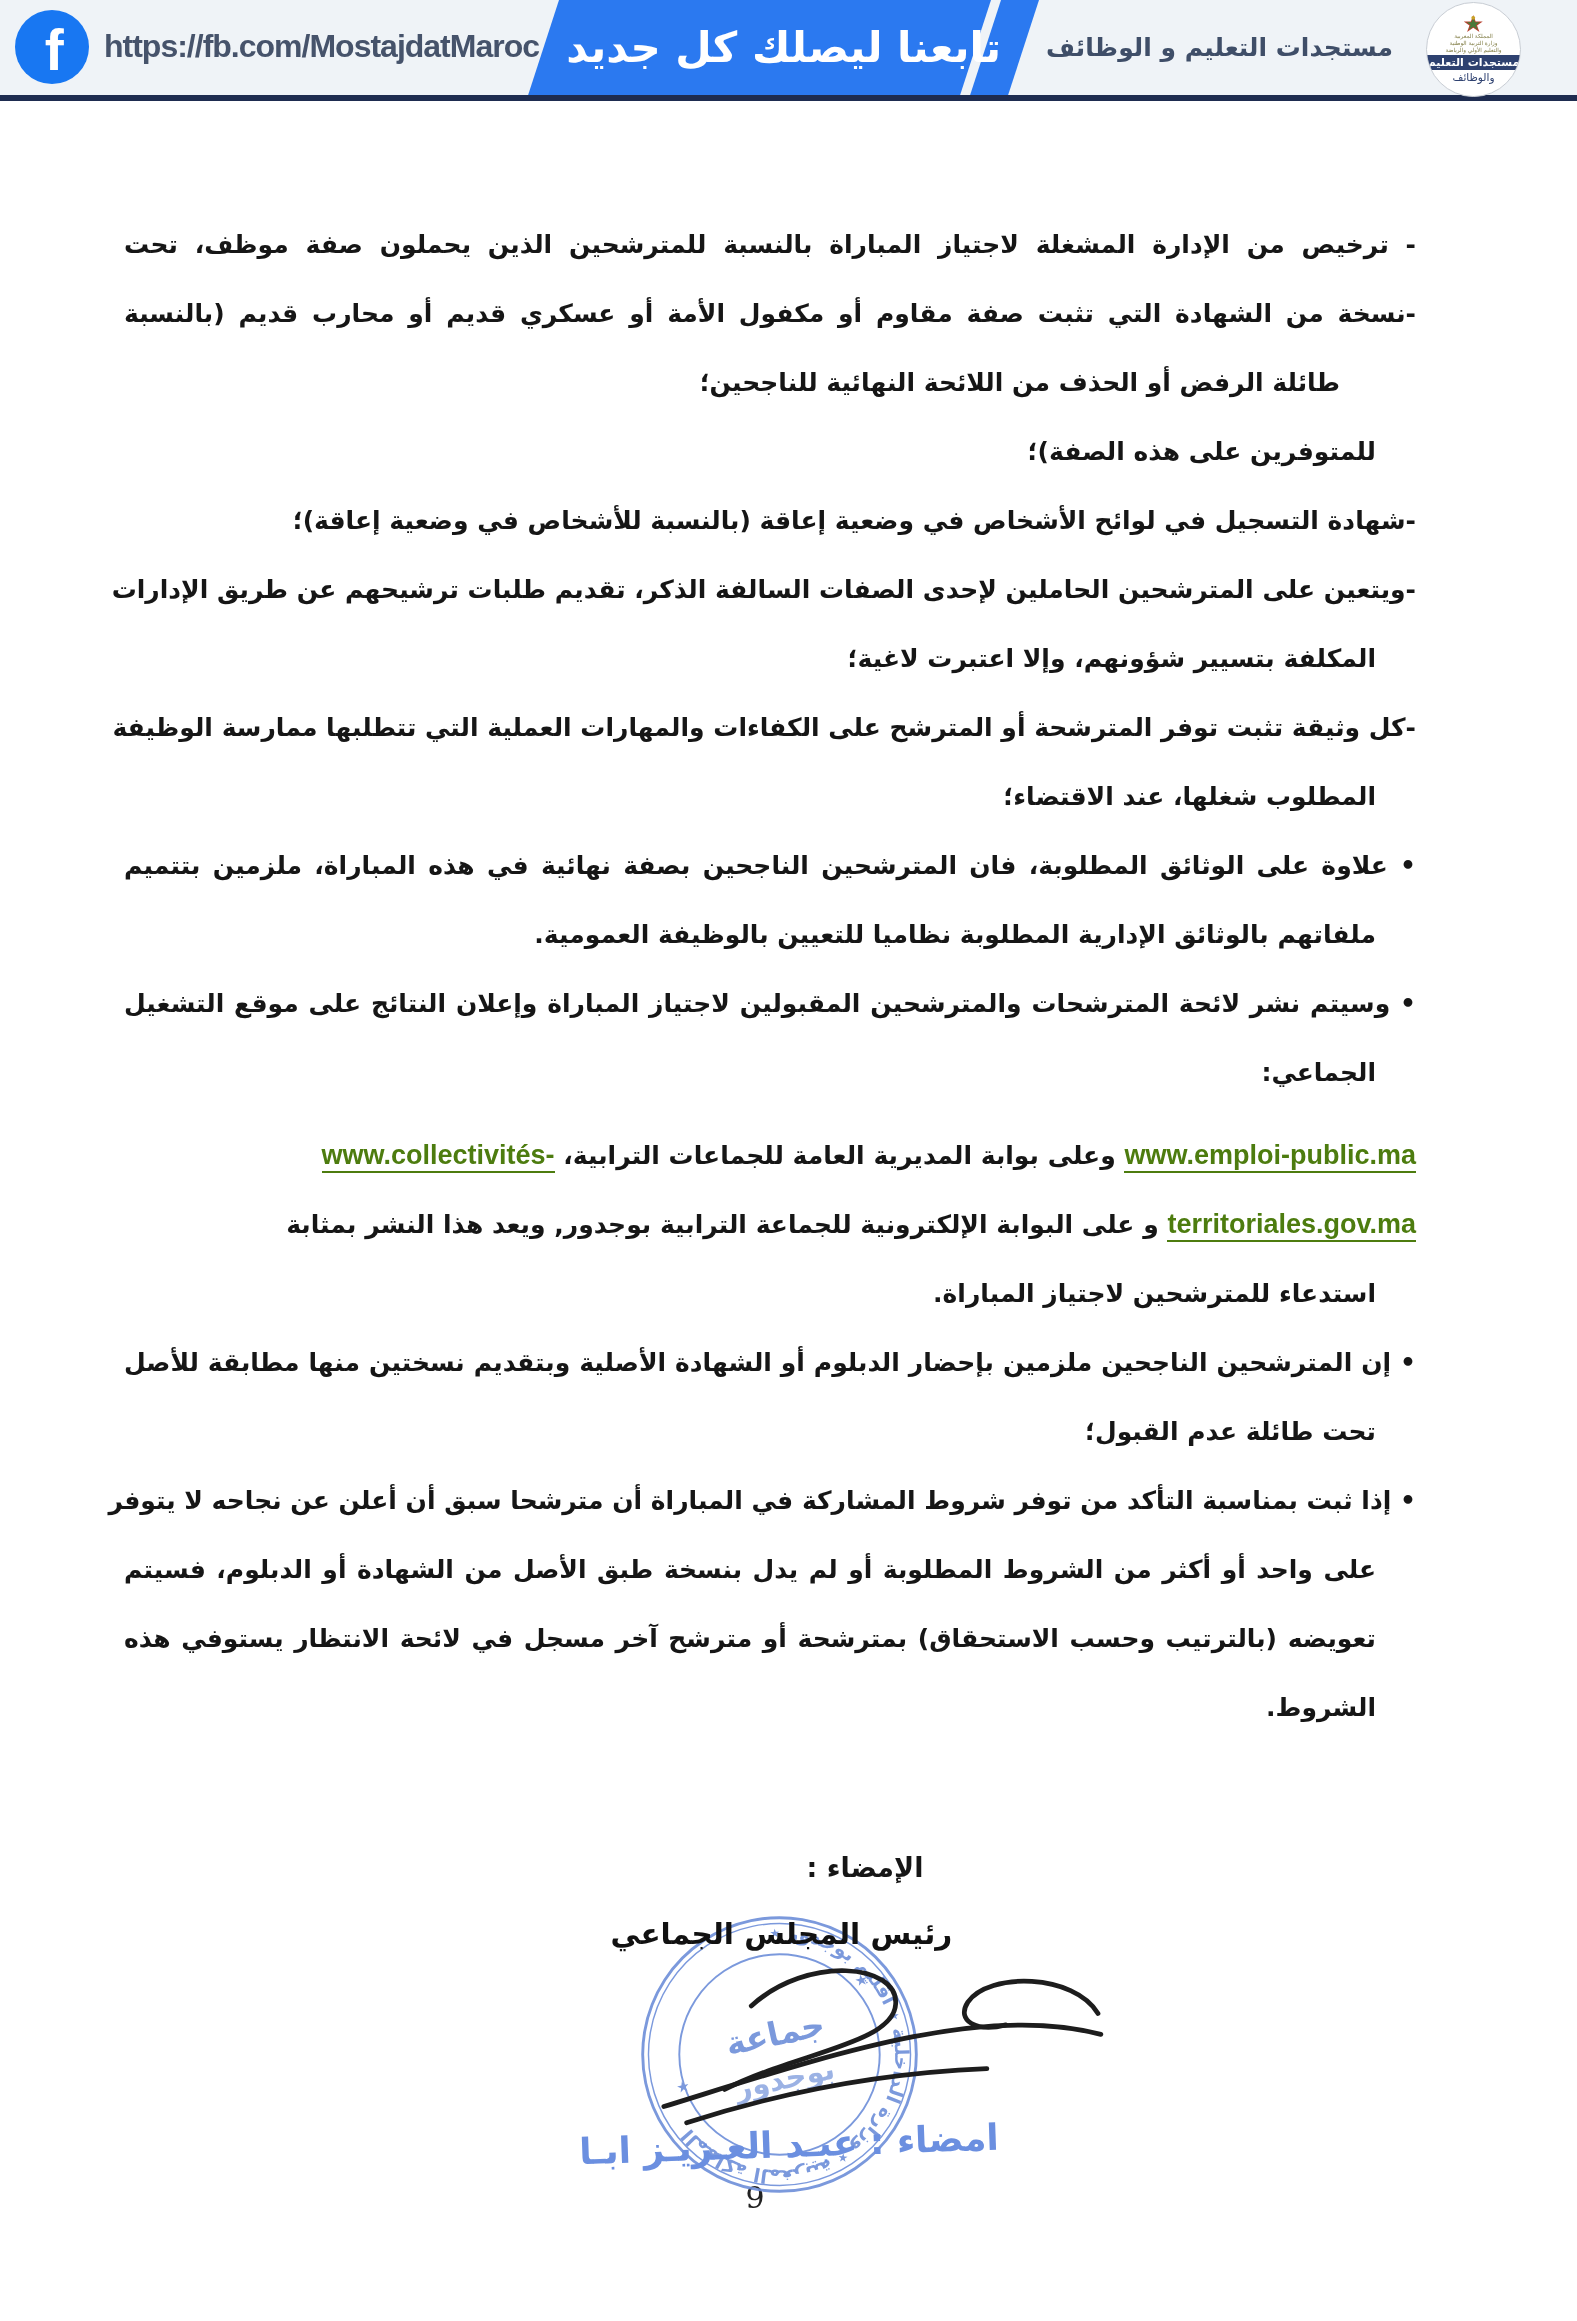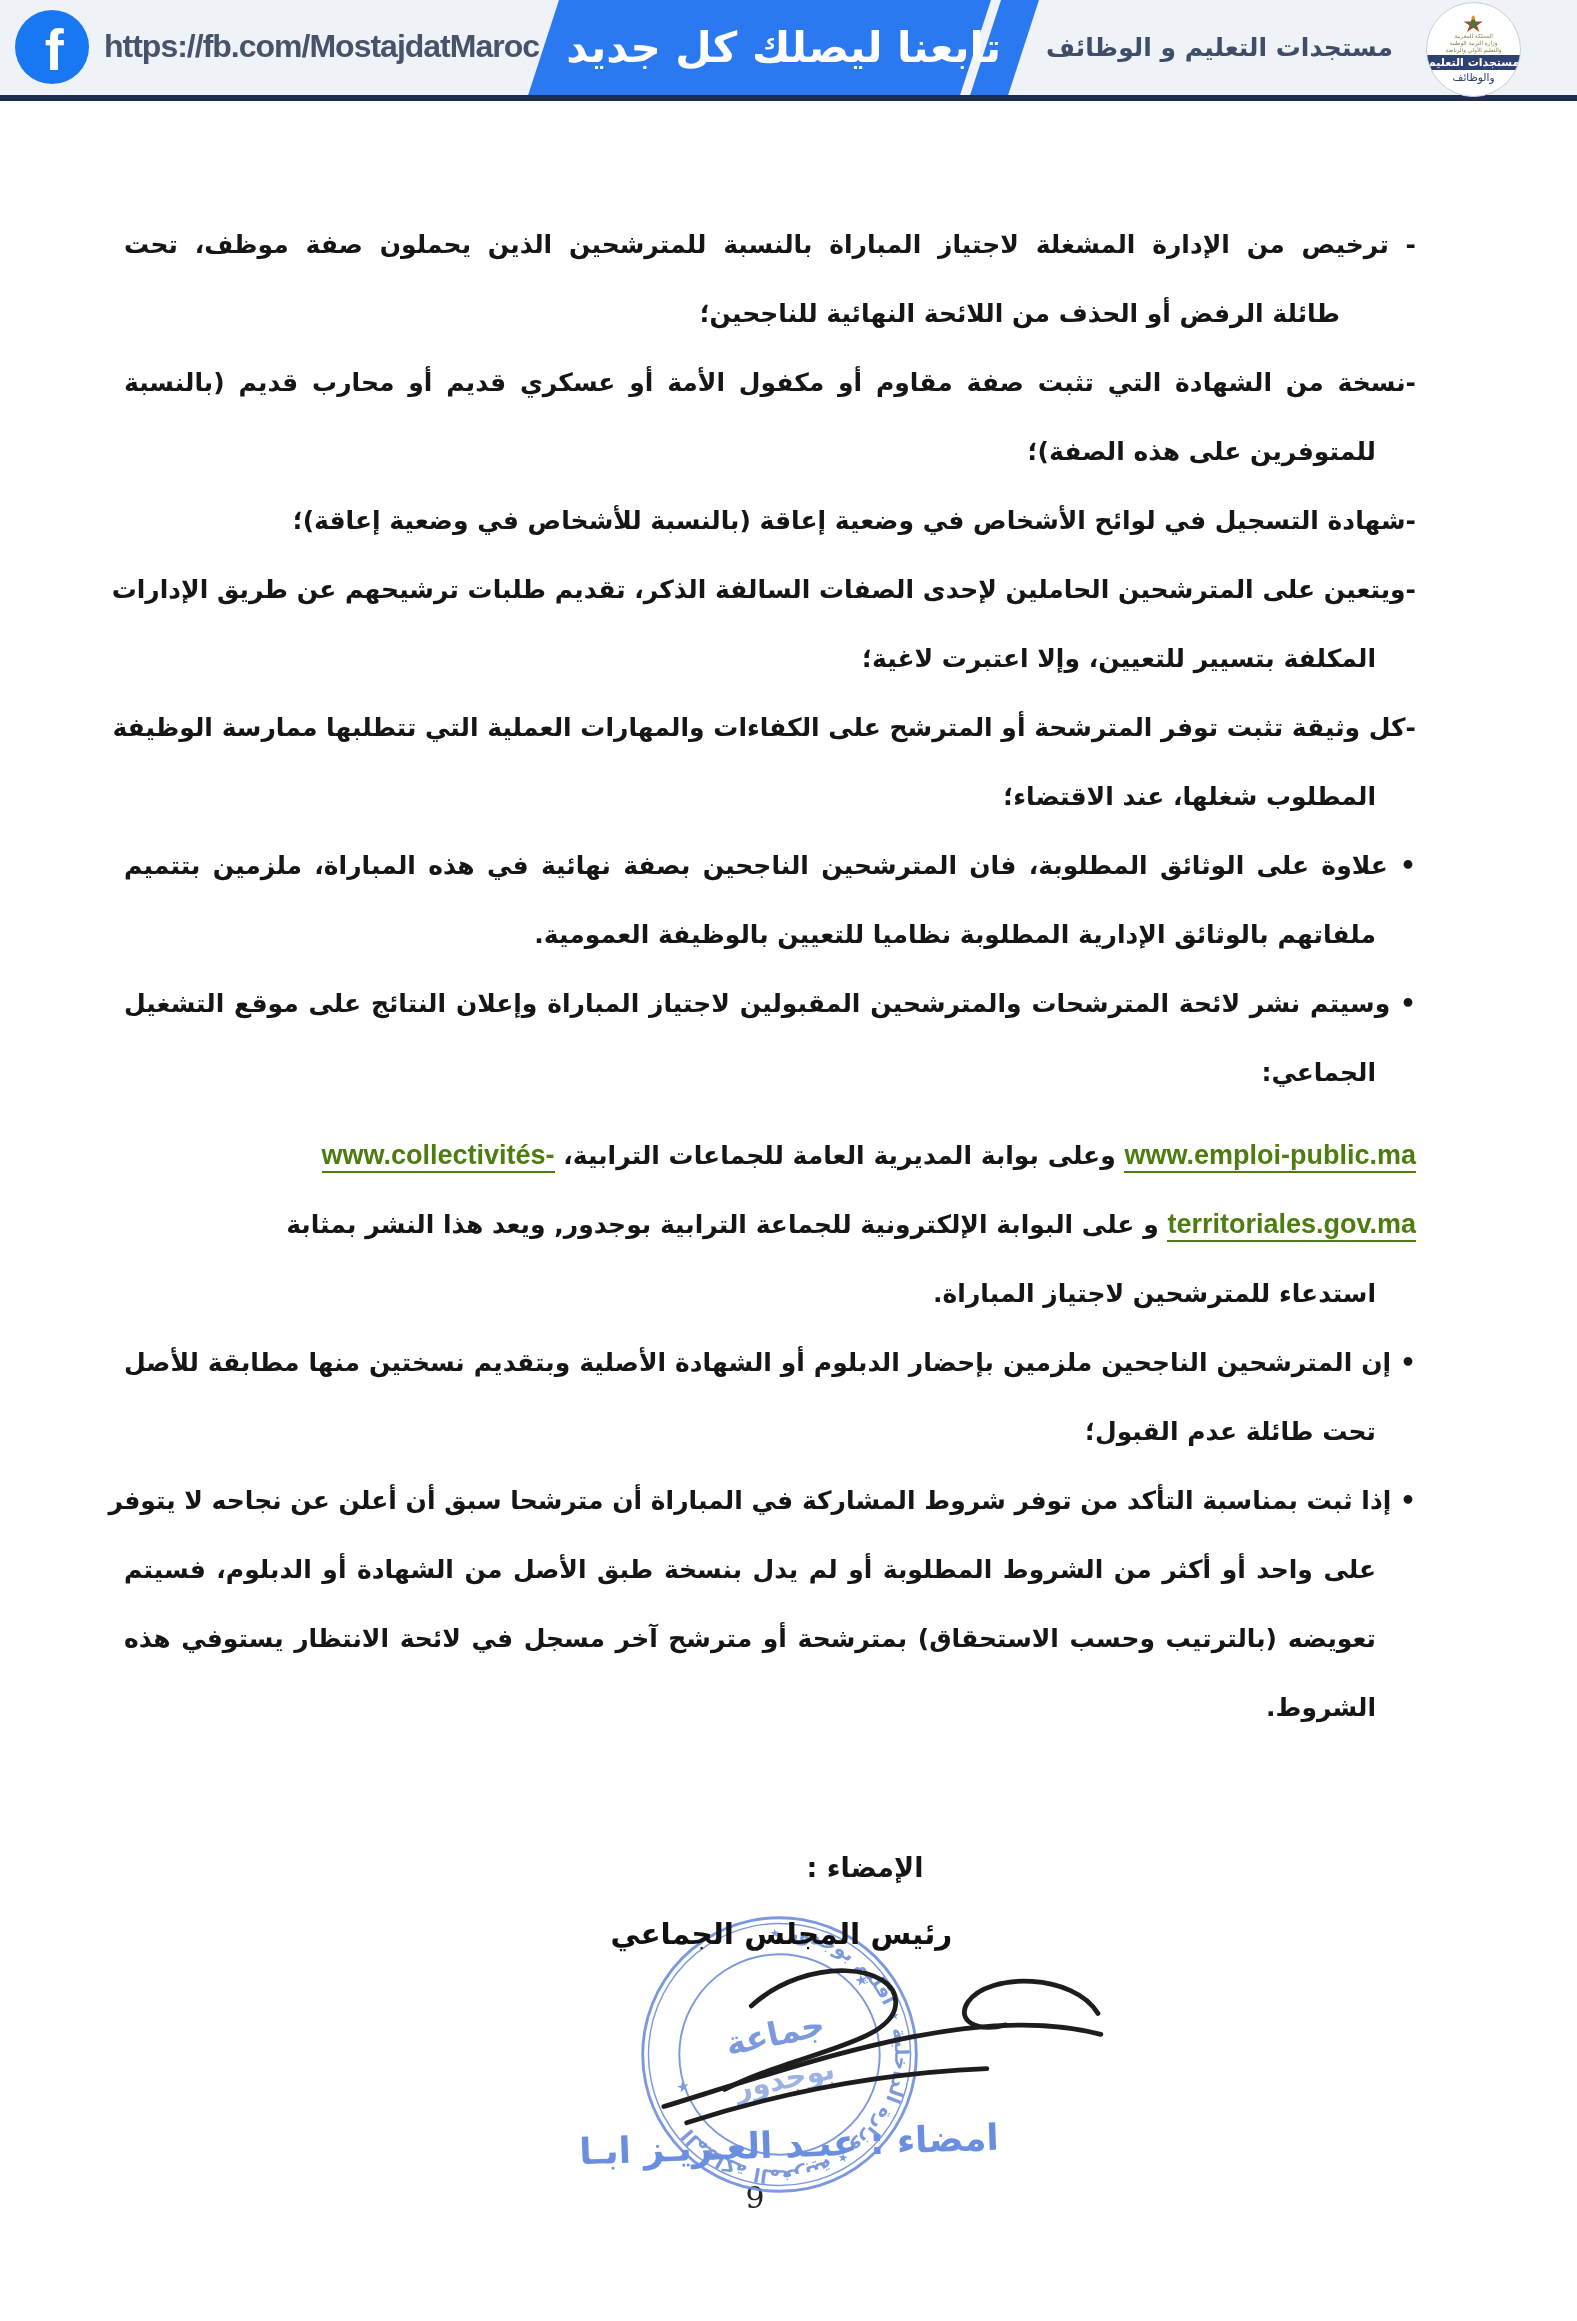--- a/index.html
+++ b/index.html
@@ -82,26 +82,26 @@
       <div class="ministry">المملكة المغربية</div>
       <div class="ministry">وزارة التربية الوطنية</div>
       <div class="ministry">والتعليم الأولي والرياضة</div>
       <div class="l-title">مستجدات التعليم</div>
       <div class="l-sub">والوظائف</div>
     </div>
   </div>
 
   <div class="doc">
     <div class="ln j">- ترخيص من الإدارة المشغلة لاجتياز المباراة بالنسبة للمترشحين الذين يحملون صفة موظف، تحت</div>
+    <div class="ln j">-نسخة من الشهادة التي تثبت صفة مقاوم أو مكفول الأمة أو عسكري قديم أو محارب قديم (بالنسبة</div>
     <div class="ln c2">طائلة الرفض أو الحذف من اللائحة النهائية للناجحين؛</div>
-    <div class="ln j">-نسخة من الشهادة التي تثبت صفة مقاوم أو مكفول الأمة أو عسكري قديم أو محارب قديم (بالنسبة</div>
     <div class="ln c1">للمتوفرين على هذه الصفة)؛</div>
     <div class="ln">-شهادة التسجيل في لوائح الأشخاص في وضعية إعاقة (بالنسبة للأشخاص في وضعية إعاقة)؛</div>
     <div class="ln j">-ويتعين على المترشحين الحاملين لإحدى الصفات السالفة الذكر، تقديم طلبات ترشيحهم عن طريق الإدارات</div>
-    <div class="ln c1">المكلفة بتسيير للتعيين، وإلا اعتبرت لاغية؛</div>
+    <div class="ln c1">المكلفة بتسيير شؤونهم، وإلا اعتبرت لاغية؛</div>
     <div class="ln j">-كل وثيقة تثبت توفر المترشحة أو المترشح على الكفاءات والمهارات العملية التي تتطلبها ممارسة الوظيفة</div>
     <div class="ln c1">المطلوب شغلها، عند الاقتضاء؛</div>
     <div class="ln j">• علاوة على الوثائق المطلوبة، فان المترشحين الناجحين بصفة نهائية في هذه المباراة، ملزمين بتتميم</div>
     <div class="ln c1">ملفاتهم بالوثائق الإدارية المطلوبة نظاميا للتعيين بالوظيفة العمومية.</div>
     <div class="ln j">• وسيتم نشر لائحة المترشحات والمترشحين المقبولين لاجتياز المباراة وإعلان النتائج على موقع التشغيل</div>
     <div class="ln c1">الجماعي:</div>
 
     <div class="ln gap">
       <span class="lnk">www.emploi-public.ma</span>
       <span>وعلى بوابة المديرية العامة للجماعات الترابية،</span>

